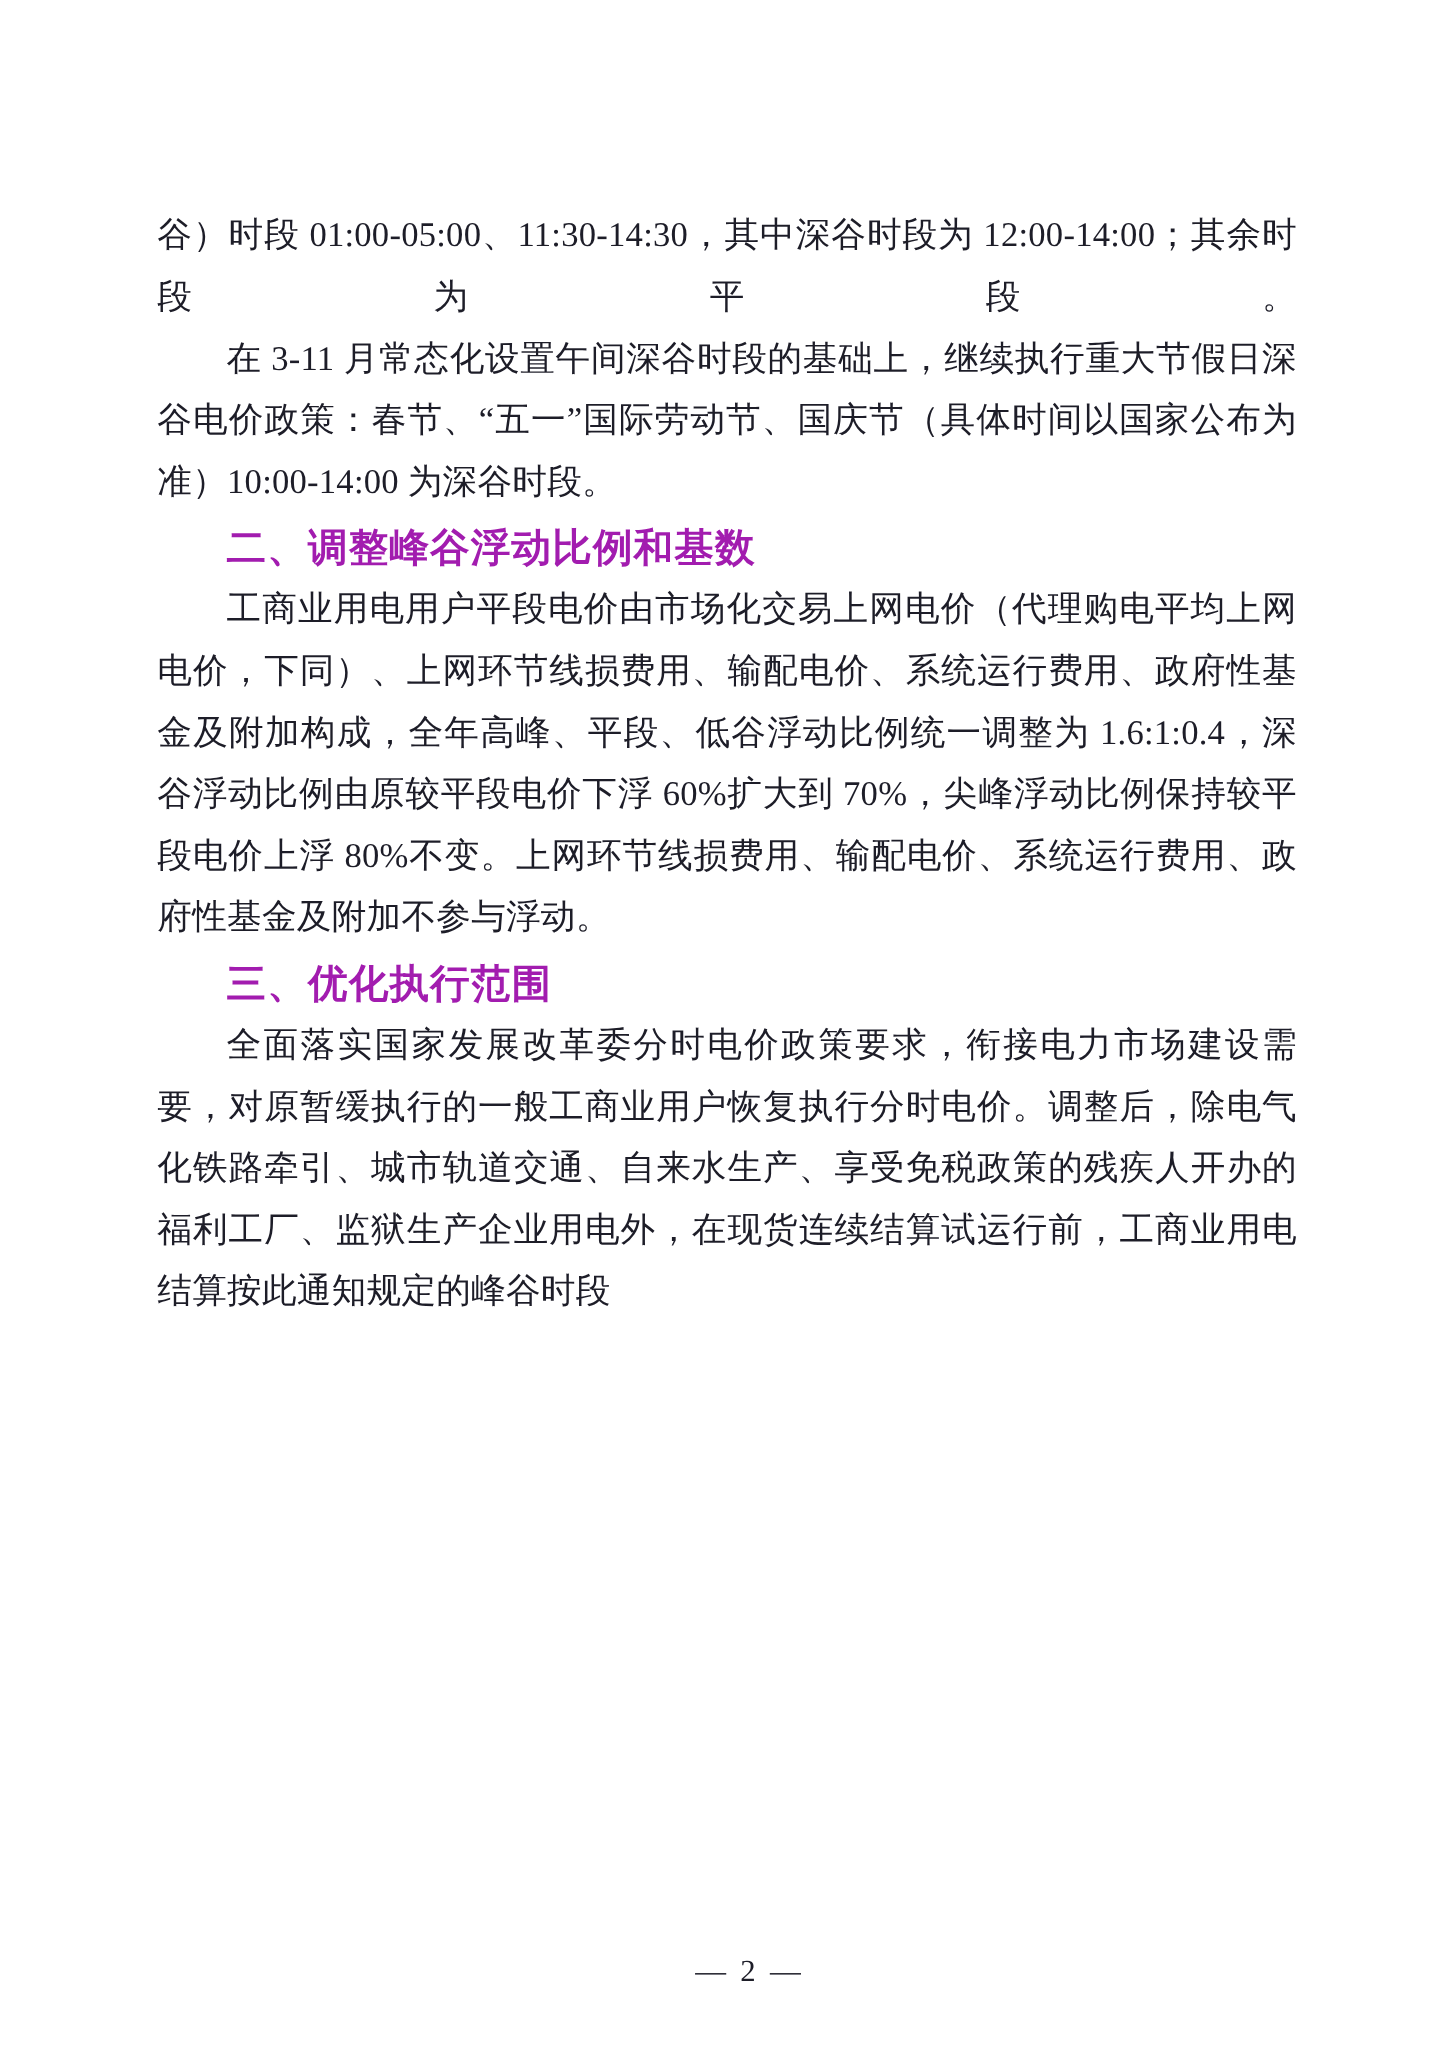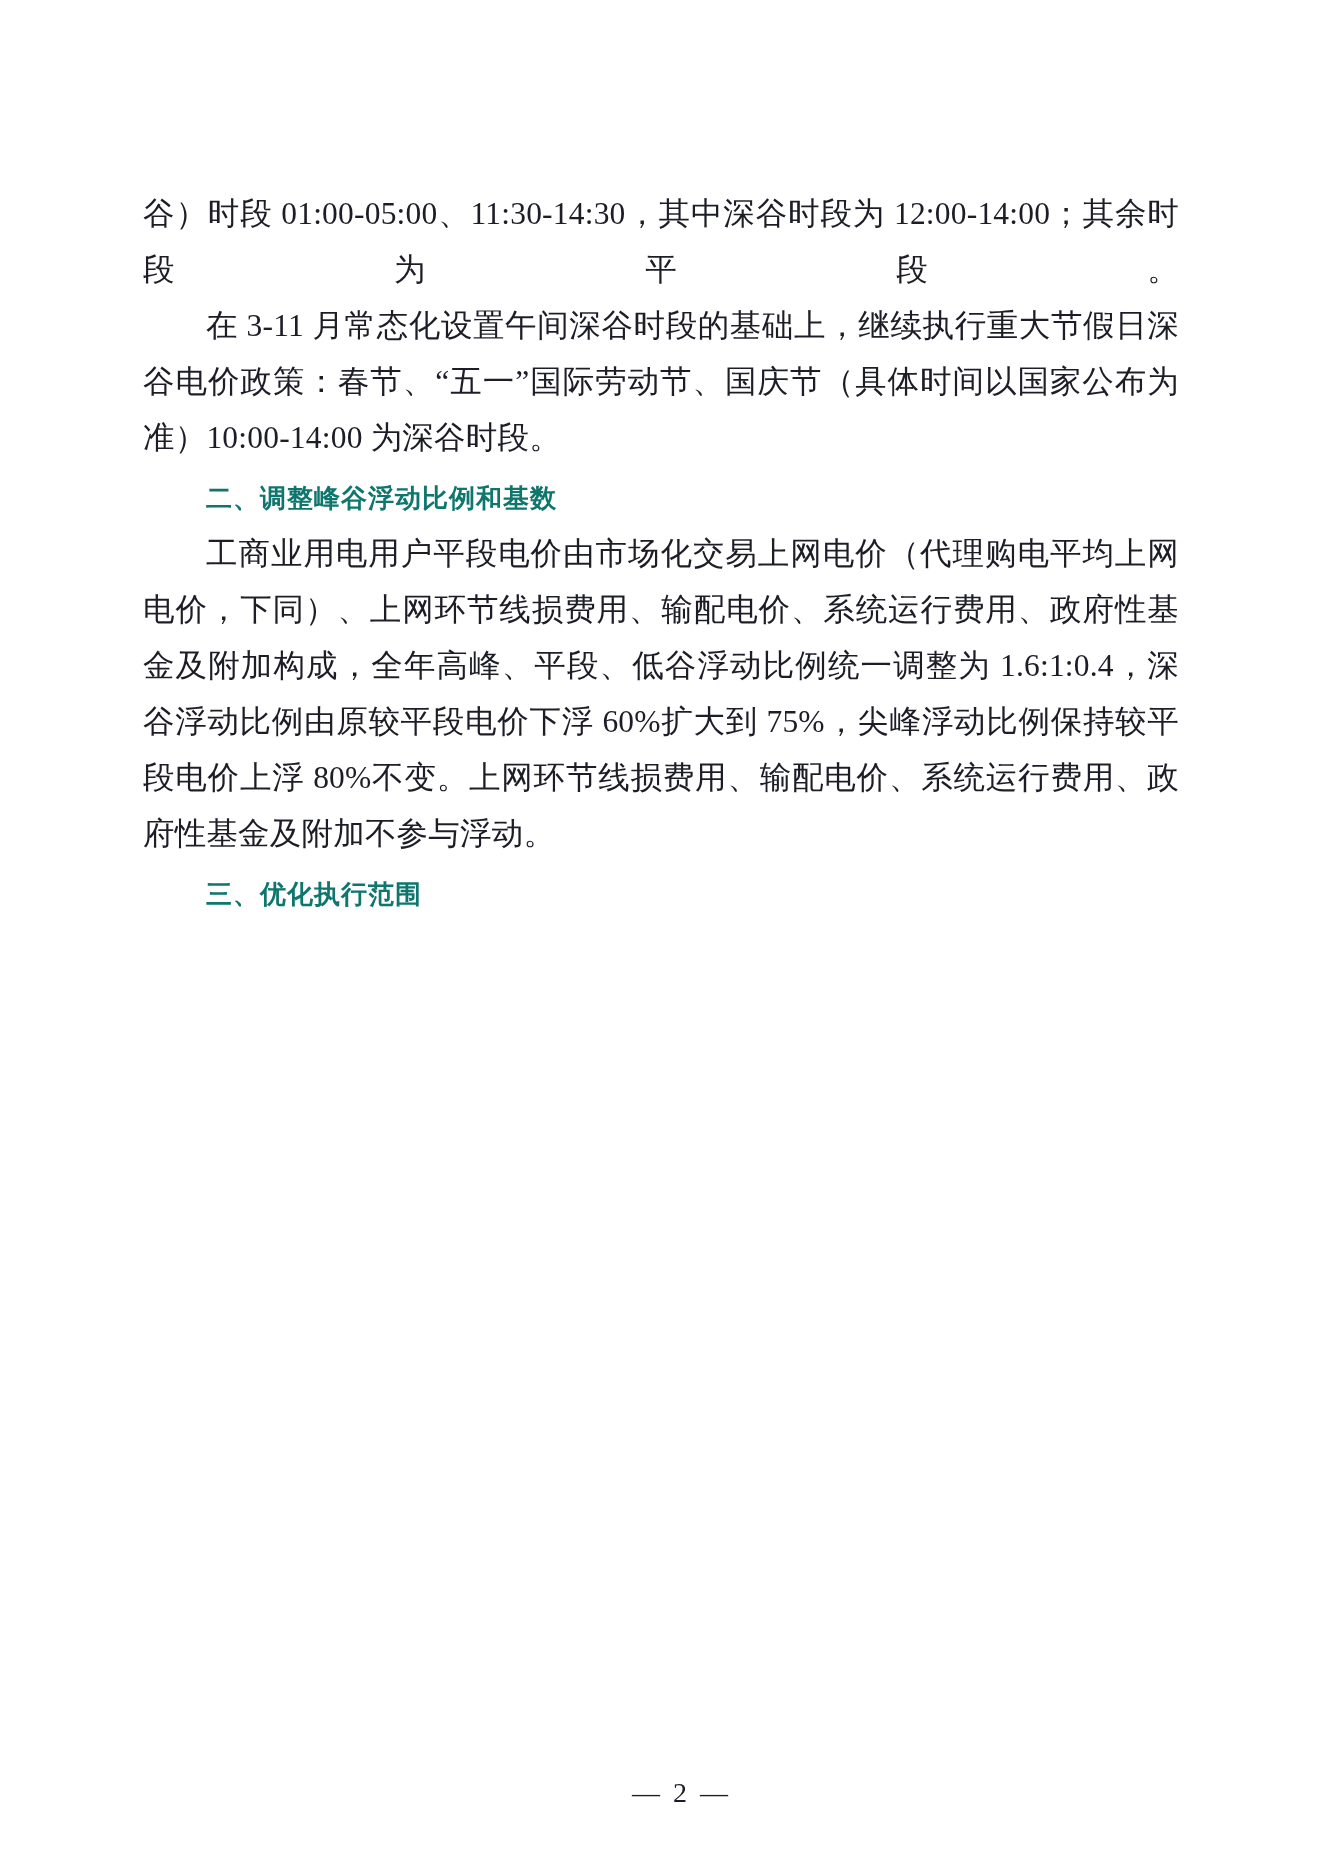--- a/index.html
+++ b/index.html
@@ -35,24 +35,24 @@
   }
   p.indent {
     text-indent: 63px;
   }
   p.justify-strict {
     text-align: justify;
     text-align-last: justify;
   }
   h2.heading {
     margin: 0;
-    font-size: 26px;
+    font-size: 36px;
     line-height: 56px;
     font-weight: bold;
-    color: #0f766e;
+    color: #a21caf;
     text-indent: 63px;
     font-family: "Liberation Sans", "DejaVu Sans", sans-serif;
     letter-spacing: 1px;
   }
   .gap-sm { height: 4px; }
   .footer {
     position: absolute;
     left: 0;
     right: 0;
     bottom: 62px;
@@ -73,24 +73,25 @@
 
     <p class="para justify-strict">谷）时段 01:00-05:00、11:30-14:30，其中深谷时段为 12:00-14:00；其余时段为平段。</p>
 
 
     <p class="para indent">在 3-11 月常态化设置午间深谷时段的基础上，继续执行重大节假日深谷电价政策：春节、“五一”国际劳动节、国庆节（具体时间以国家公布为准）10:00-14:00 为深谷时段。</p>
 
     <div class="gap-sm"></div>
 
     <h2 class="heading">二、调整峰谷浮动比例和基数</h2>
 
-    <p class="para indent">工商业用电用户平段电价由市场化交易上网电价（代理购电平均上网电价，下同）、上网环节线损费用、输配电价、系统运行费用、政府性基金及附加构成，全年高峰、平段、低谷浮动比例统一调整为 1.6:1:0.4，深谷浮动比例由原较平段电价下浮 60%扩大到 75%，尖峰浮动比例保持较平段电价上浮 80%不变。上网环节线损费用、输配电价、系统运行费用、政府性基金及附加不参与浮动。</p>
+    <p class="para indent">工商业用电用户平段电价由市场化交易上网电价（代理购电平均上网电价，下同）、上网环节线损费用、输配电价、系统运行费用、政府性基金及附加构成，全年高峰、平段、低谷浮动比例统一调整为 1.6:1:0.4，深谷浮动比例由原较平段电价下浮 60%扩大到 70%，尖峰浮动比例保持较平段电价上浮 80%不变。上网环节线损费用、输配电价、系统运行费用、政府性基金及附加不参与浮动。</p>
 
     <div class="gap-sm"></div>
 
     <h2 class="heading">三、优化执行范围</h2>
 
+    <p class="para indent">全面落实国家发展改革委分时电价政策要求，衔接电力市场建设需要，对原暂缓执行的一般工商业用户恢复执行分时电价。调整后，除电气化铁路牵引、城市轨道交通、自来水生产、享受免税政策的残疾人开办的福利工厂、监狱生产企业用电外，在现货连续结算试运行前，工商业用电结算按此通知规定的峰谷时段</p>
 
   </div>
 
   <div class="footer">— 2 —</div>
 
 </div>
 
 </body></html>

